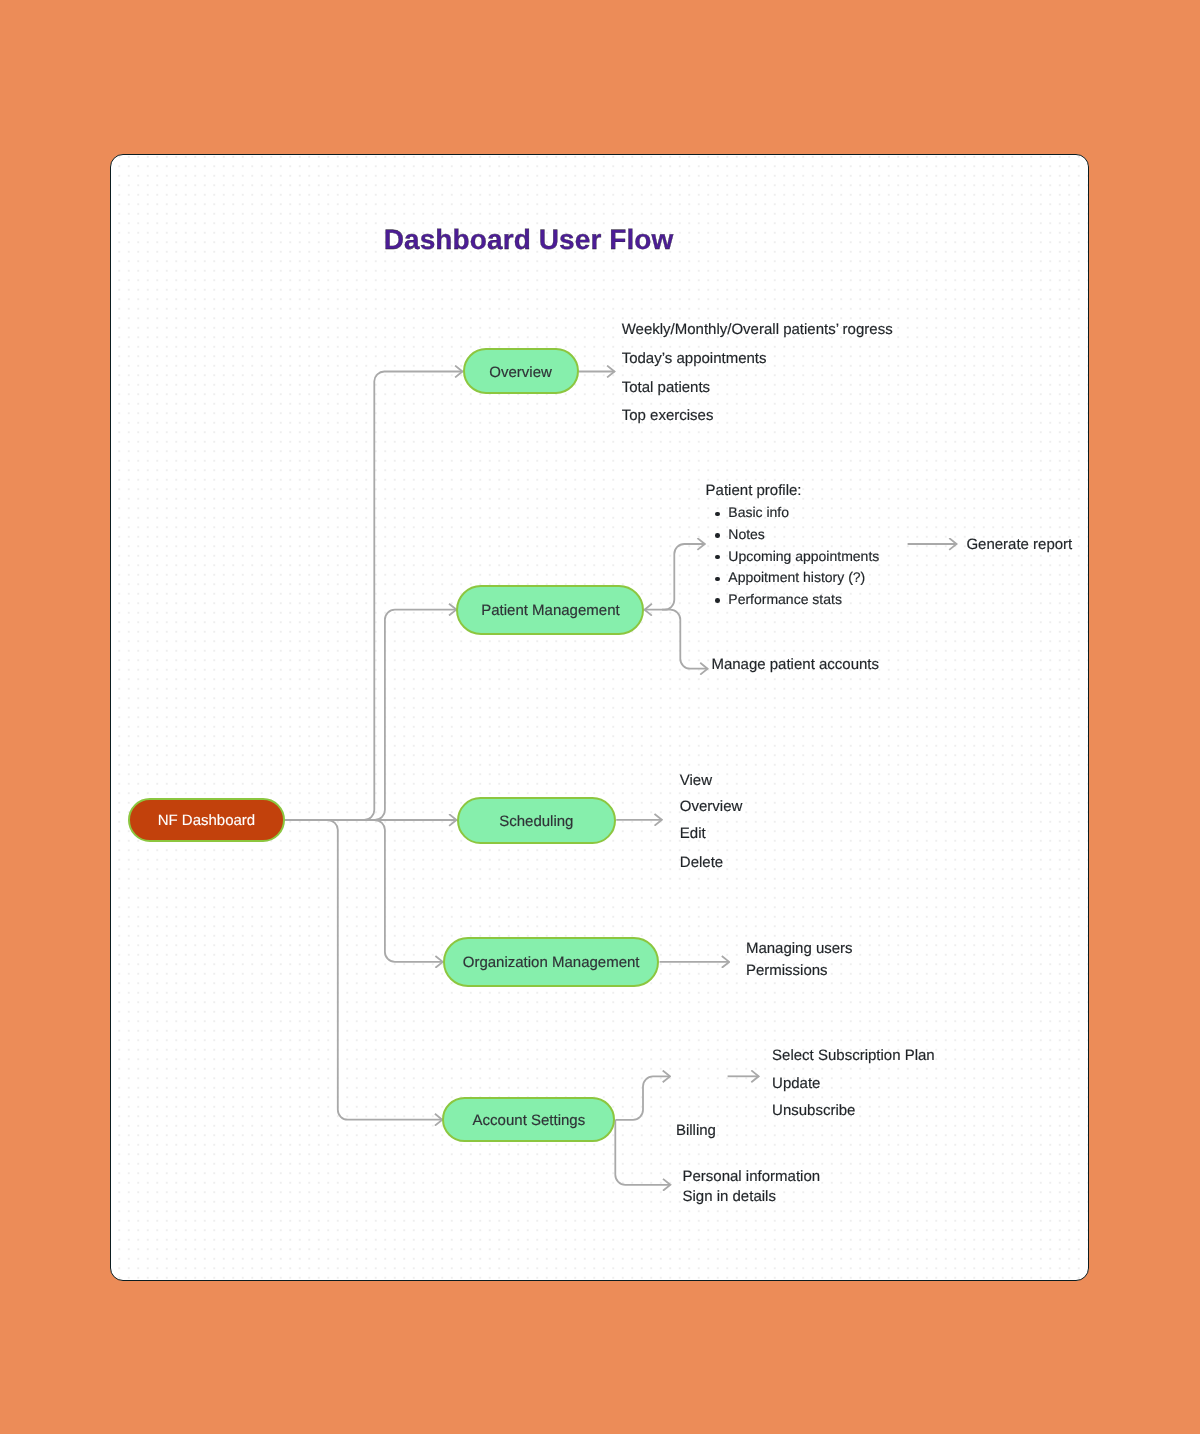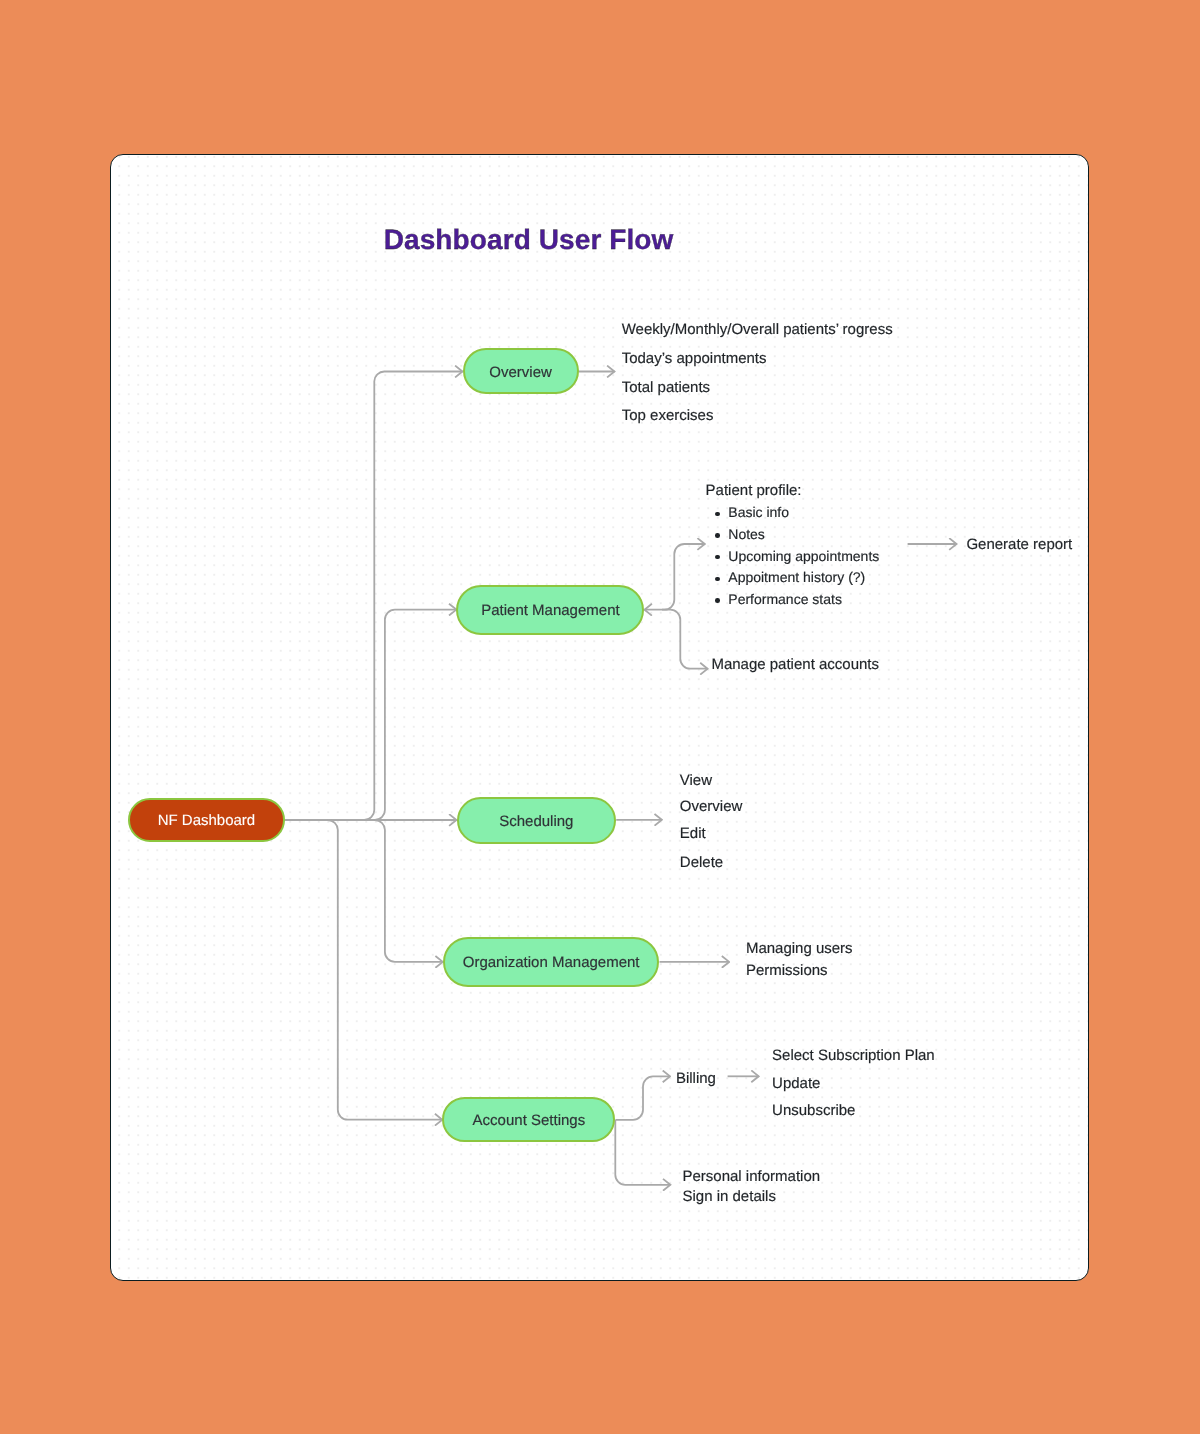--- a/index.html
+++ b/index.html
@@ -118,21 +118,21 @@
   <div style="margin-top:26.9px"><span>Overview</span></div>
   <div style="margin-top:26.7px"><span>Edit</span></div>
   <div style="margin-top:28.9px"><span>Delete</span></div>
 </div>
 
 <div class="stack" style="left:745.9px;top:941px;">
   <div><span>Managing users</span></div>
   <div style="margin-top:21.7px"><span>Permissions</span></div>
 </div>
 
-<div class="lbl" style="left:675.9px;top:1071px;">Billing</div>
+<div class="lbl" style="left:675.9px;top:1123px;">Billing</div>
 
 <div class="stack" style="left:772.1px;top:1047.7px;">
   <div><span>Select Subscription Plan</span></div>
   <div style="margin-top:28.4px"><span>Update</span></div>
   <div style="margin-top:26.9px"><span>Unsubscribe</span></div>
 </div>
 
 <div class="stack" style="left:682.5px;top:1168.6px;">
   <div><span>Personal information</span></div>
   <div style="margin-top:20.9px"><span>Sign in details</span></div>

